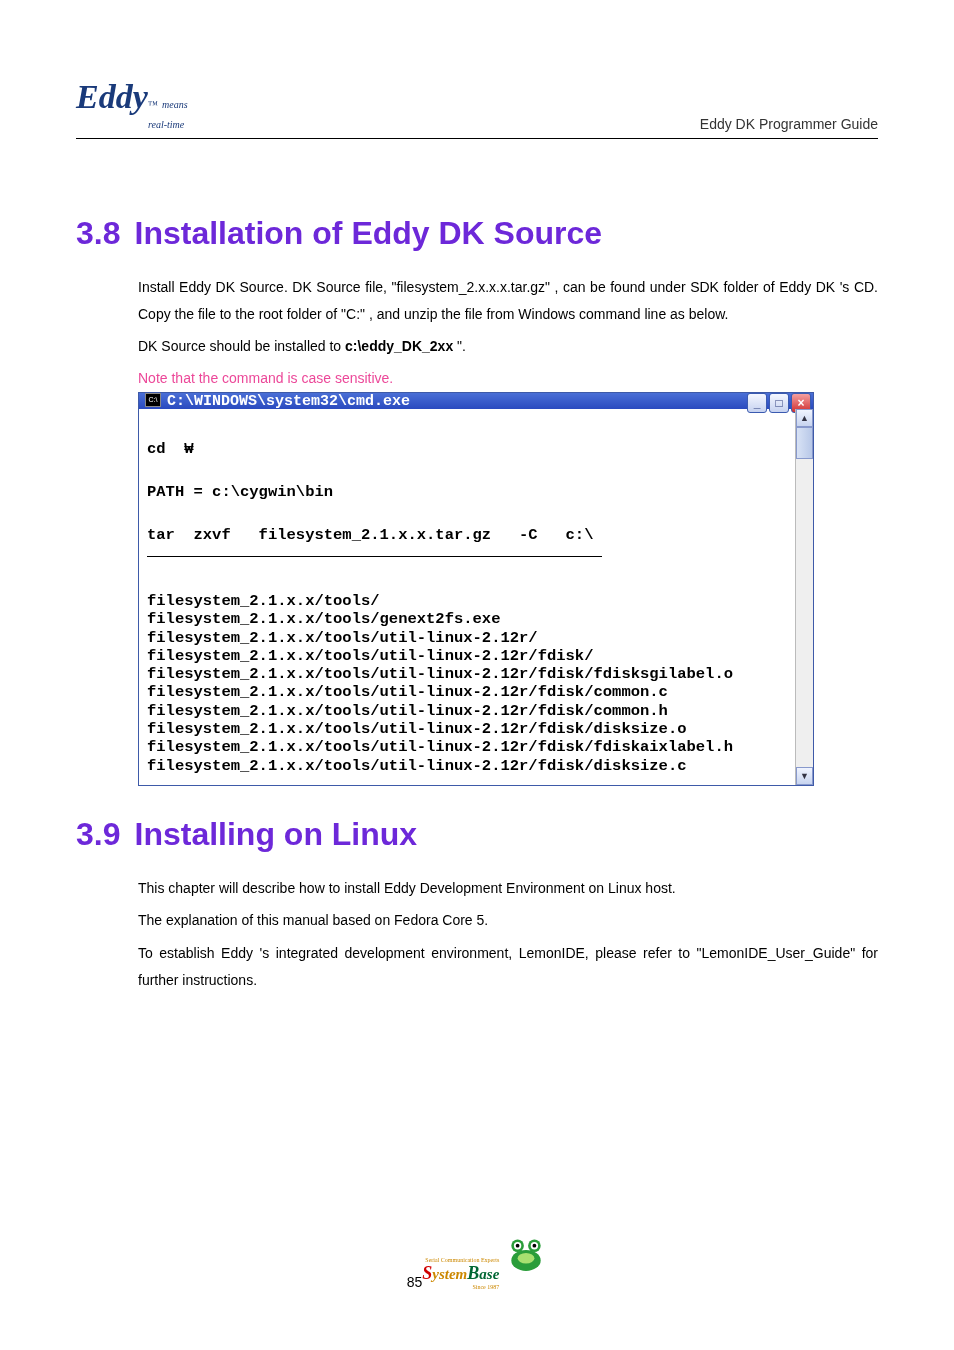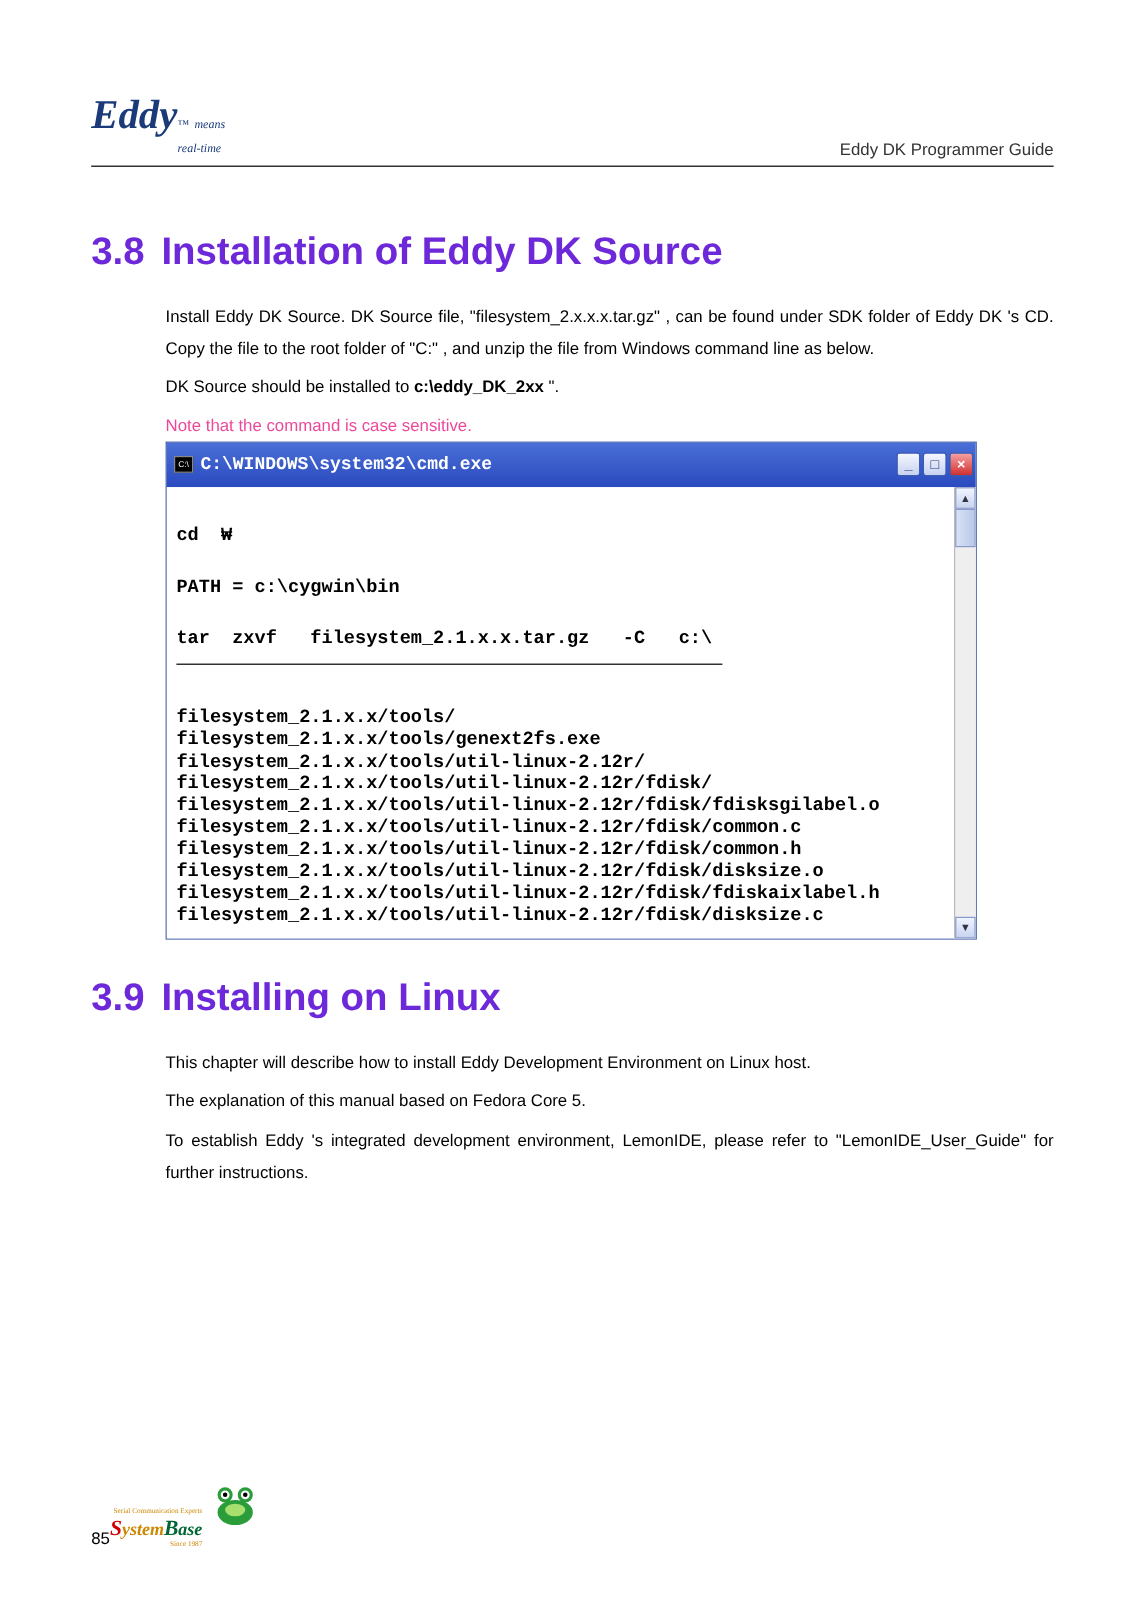--- a/index.html
+++ b/index.html
@@ -13,21 +13,21 @@
   }
   .page {
     padding: 80px 76px 0 76px;
   }
   .header-row {
     display: flex;
     justify-content: space-between;
     align-items: flex-end;
     border-bottom: 1px solid #000;
     padding-bottom: 6px;
-    margin-bottom: 52px;
+    margin-bottom: 76px;
   }
   .logo {
     font-family: "Times New Roman", serif;
     font-weight: bold;
     font-style: italic;
     font-size: 34px;
     color: #1a3a7a;
     line-height: 1;
   }
   .logo-sub {
@@ -63,22 +63,22 @@
   }
   .cmd-window {
     margin-left: 62px;
     margin-right: 0;
     border: 1px solid #3e5aa8;
     width: 676px;
   }
   .titlebar {
     background: linear-gradient(to bottom, #4a6fd6, #2a4abf);
     display: flex;
-    align-items: center;
-    height: 37px;
+    align-items: flex-start;
+    height: 16px;
     padding: 0 2px 0 6px;
   }
   .titlebar-icon {
     width: 16px; height: 14px;
     background: #000;
     border: 1px solid #888;
     margin-right: 6px;
     display: inline-flex;
     align-items: center;
     justify-content: center;
@@ -160,21 +160,21 @@
   .sb-track { flex: 1; }
 
   .section-2 { margin-top: 30px; }
 
   .footer {
     position: absolute;
     bottom: 60px;
     left: 76px;
     right: 76px;
     display: flex;
-    justify-content: flex-start;
+    justify-content: center;
     align-items: flex-end;
   }
   .page-num { font-size: 14px; }
   .sb-logo {
     display: flex;
     align-items: center;
     gap: 6px;
   }
   .sb-logo-text {
     font-family: "Times New Roman", serif;

